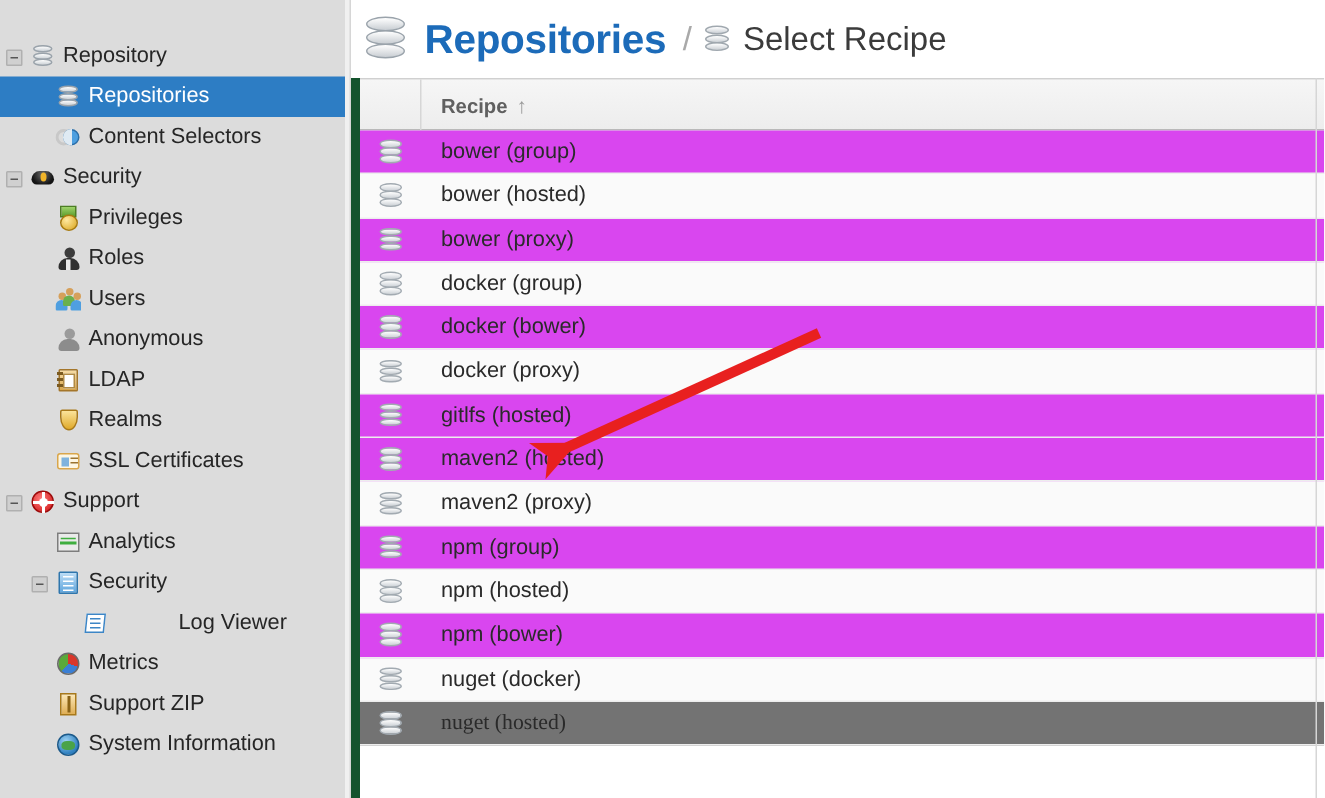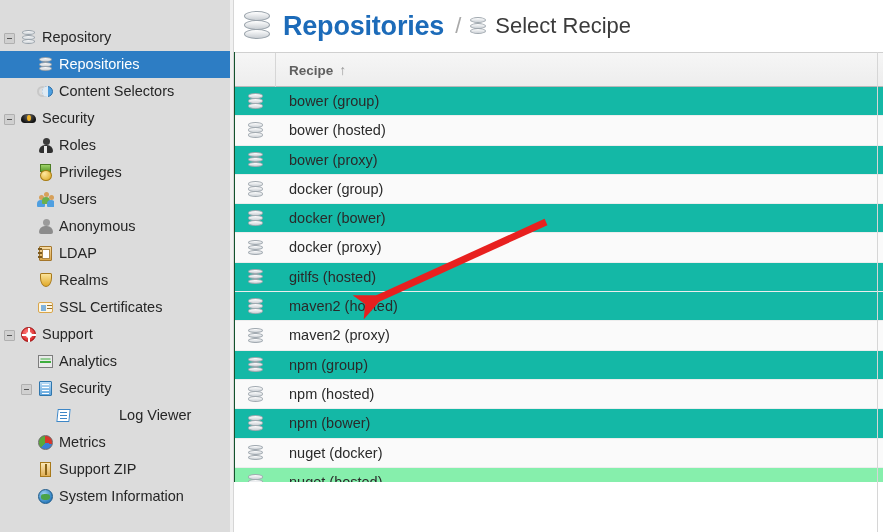--- a/index.html
+++ b/index.html
@@ -426,23 +426,23 @@
   #breadcrumb-current {
     font-size: 22px;
     color: #3b3b3b;
   }
 
   
   #grid {
     position: absolute;
     left: 4px; top: 52px;
     width: 649px;
-    height: 430px;
+    height: 480px;
     overflow: hidden;
-    border-left: 1px solid #14532d;
+    border-left: 6px solid #14532d;
   }
   #grid-header {
     position: relative;
     height: 35px;
     background: linear-gradient(#f6f6f6, #ededed);
     border-top: 1px solid #d0d0d0;
     border-bottom: 1px solid #b9b9b9;
   }
   #grid-header .col-icon {
     position: absolute; left: 0; top: 0;
@@ -462,25 +462,25 @@
     display: inline-block;
     margin-left: 6px;
     color: #999;
     font-size: 14px;
   }
   #grid-body { position: relative; }
   .grid-row {
     position: relative;
     height: 29.3px;
     border-bottom: 1px solid #ededed;
-    background: #14b8a6;
+    background: #d946ef;
     cursor: pointer;
   }
   .grid-row.alt { background: #fafafa; }
-  .grid-row.hover { background: #86efac; }
+  .grid-row.hover { background: #737373; font-family: Liberation Serif, serif; }
   .grid-row .cell-icon {
     position: absolute;
     left: 0; top: 0;
     width: 41px; height: 100%;
     display: flex; align-items: center; justify-content: center;
   }
   .grid-row .cell-recipe {
     position: absolute;
     left: 42px; top: 0;
     right: 0; height: 100%;
@@ -539,26 +539,26 @@
         <div class="tree-item lvl2">
           <span class="tree-icon"><span class="ic-content"><span class="ring"></span><span class="fill"></span><span class="half"></span></span></span>
           <span class="tree-label">Content Selectors</span>
         </div>
         <div class="tree-item lvl1">
           <span class="tree-toggle"></span>
           <span class="tree-icon"><span class="ic-shield-sec"><span class="cap"></span><span class="dot"></span></span></span>
           <span class="tree-label">Security</span>
         </div>
         <div class="tree-item lvl2">
+          <span class="tree-icon"><span class="ic-medal"><span class="rib"></span><span class="coin"></span></span></span>
+          <span class="tree-label">Privileges</span>
+        </div>
+        <div class="tree-item lvl2">
           <span class="tree-icon"><span class="ic-person role"><span class="head"></span><span class="body"></span></span></span>
           <span class="tree-label">Roles</span>
-        </div>
-        <div class="tree-item lvl2">
-          <span class="tree-icon"><span class="ic-medal"><span class="rib"></span><span class="coin"></span></span></span>
-          <span class="tree-label">Privileges</span>
         </div>
         <div class="tree-item lvl2">
           <span class="tree-icon"><span class="ic-users"><span class="p1"></span><span class="p2"></span><span class="p3"></span></span></span>
           <span class="tree-label">Users</span>
         </div>
         <div class="tree-item lvl2">
           <span class="tree-icon"><span class="ic-person anon"><span class="head"></span><span class="body"></span></span></span>
           <span class="tree-label">Anonymous</span>
         </div>
         <div class="tree-item lvl2">

